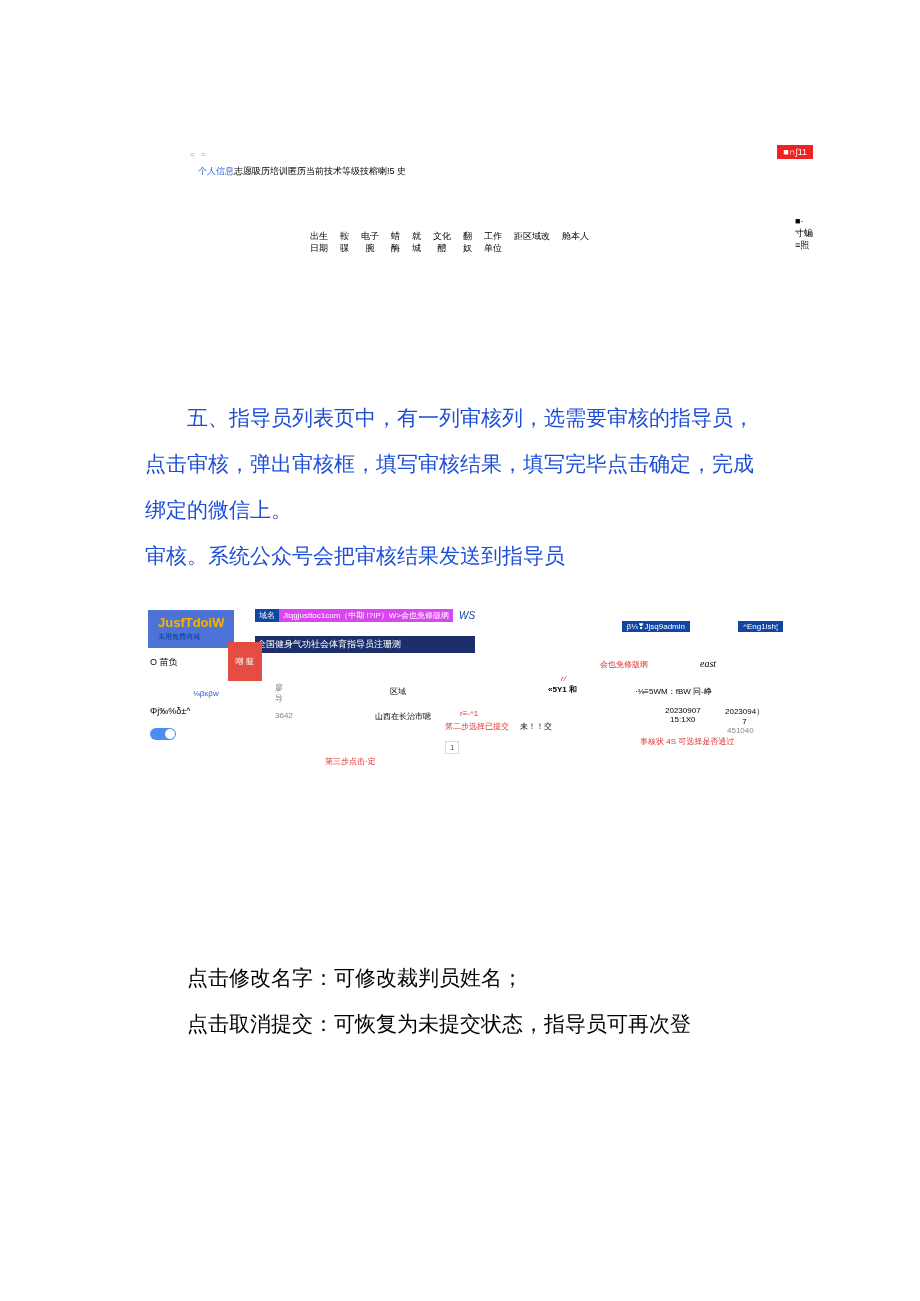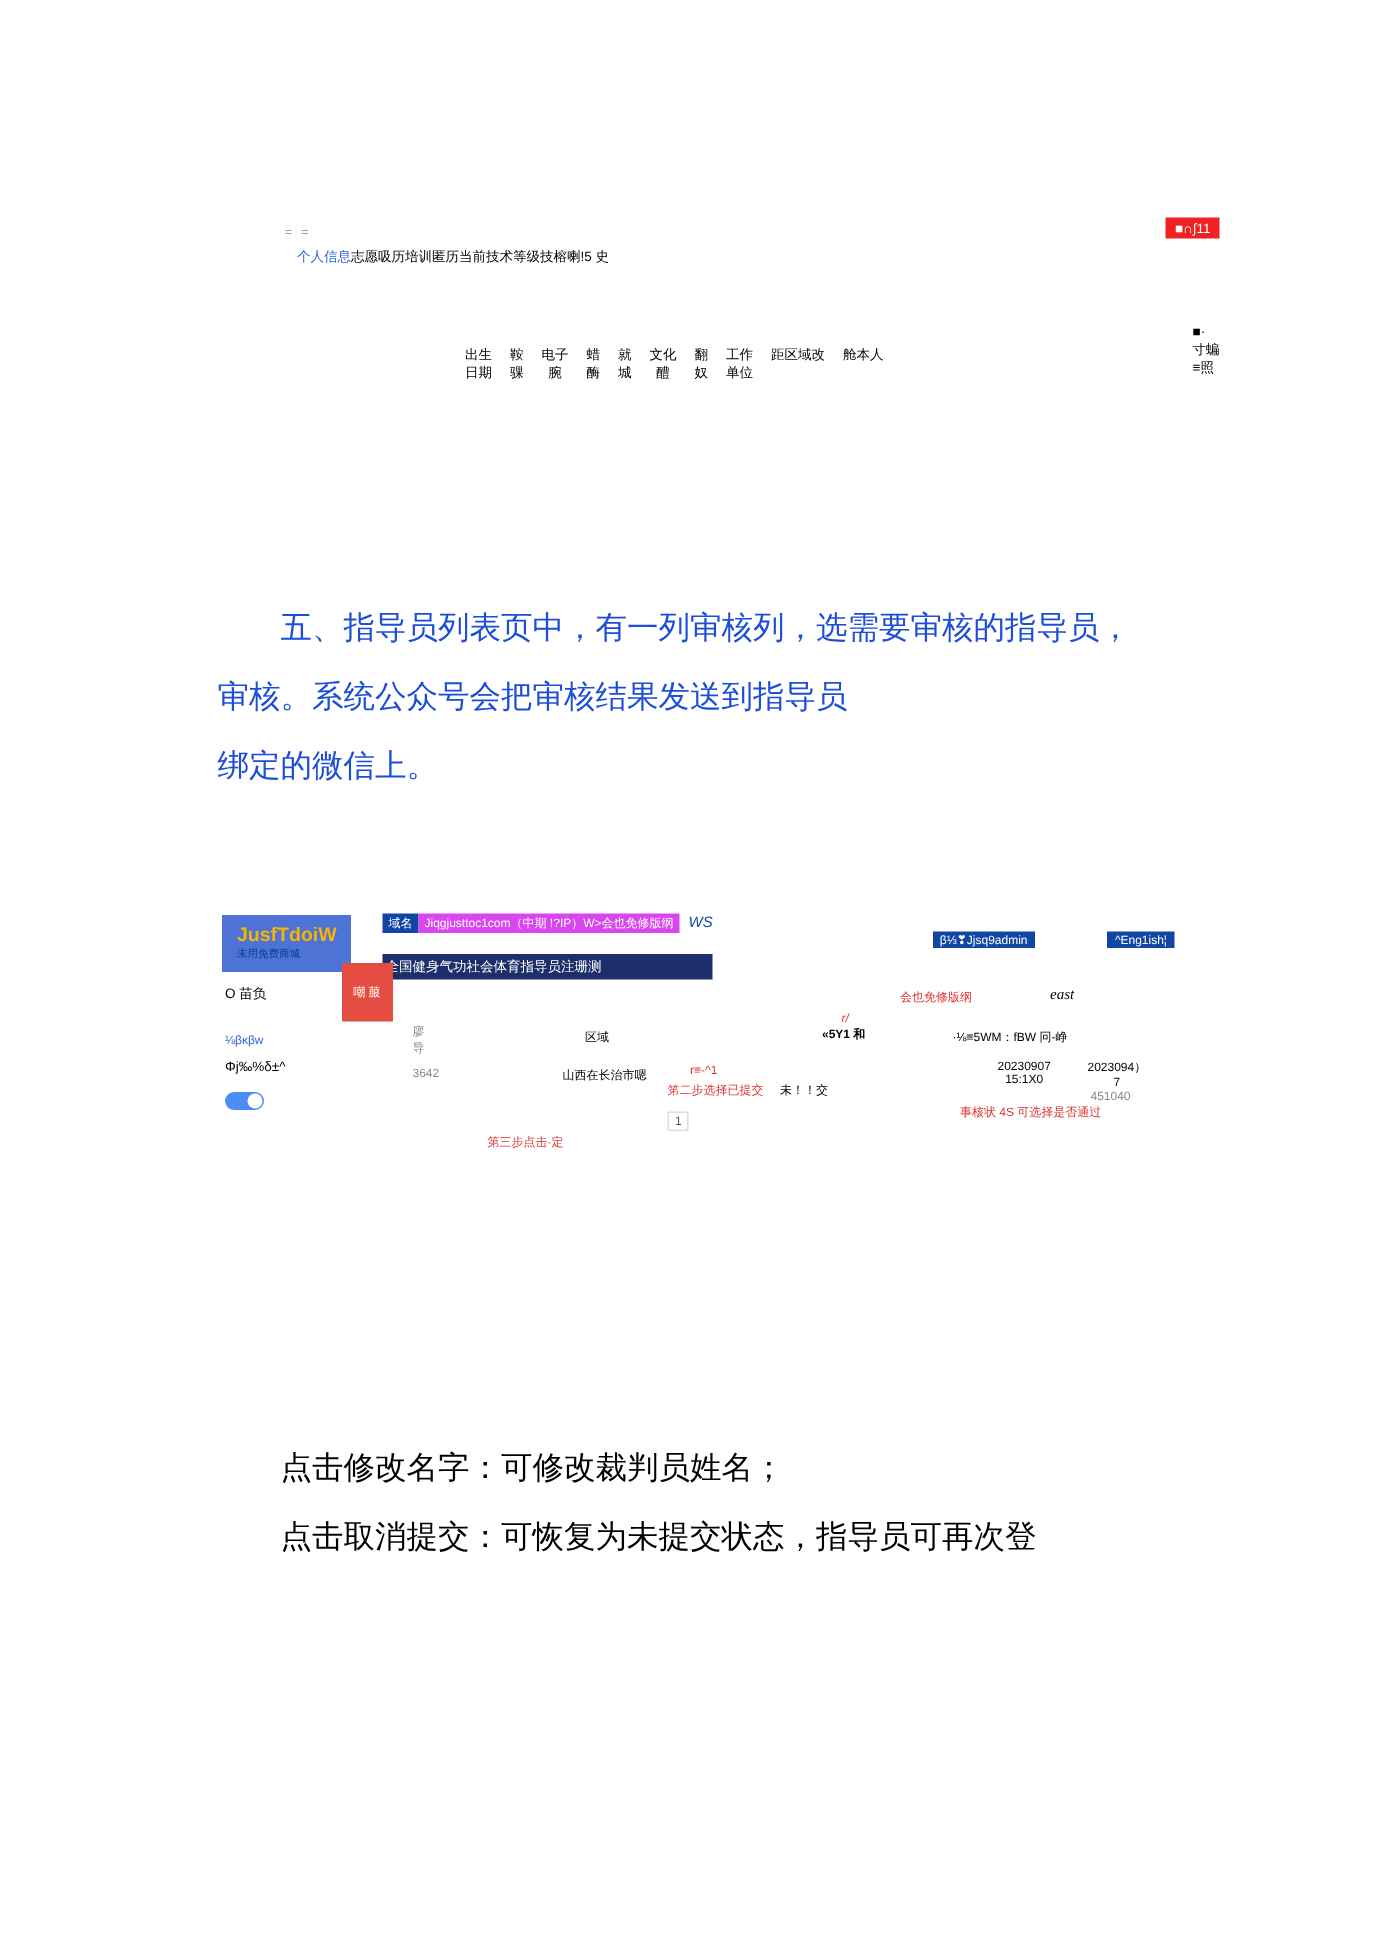--- a/index.html
+++ b/index.html
@@ -82,21 +82,21 @@
   .shot2 .tag-navy { background: #1d2f6a; color: #fff; padding: 2px 2px; font-size: 9px; }
   .shot2 .ws { color: #1246a5; font-style: italic; margin-left: 6px; font-size: 10px; }
   .shot2 .admin { position: absolute; right: 95px; top: 15px; background: #1246a5; color: #fff; padding: 1px 5px; font-size: 8px; }
   .shot2 .english { position: absolute; right: 2px; top: 15px; background: #1246a5; color: #fff; padding: 1px 5px; font-size: 8px; }
 
   .shot2 .side {
     position: absolute; left: 5px; top: 50px;
     display: flex; flex-direction: column; gap: 8px; font-size: 9px;
   }
   .shot2 .side .refresh-btn { background: #e54d42; color: #fff; padding: 14px 8px; font-size: 8px; display: inline-block; margin-left: 50px; margin-top: -14px;}
-  .shot2 .side .blue-link { color: #2962d9; font-size: 8px; }
+  .shot2 .side .blue-link { color: #2962d9; font-size: 8px; text-align: center; }
   .shot2 .side .toggle {
     width: 26px; height: 12px; border-radius: 6px; background: #4d8bf5;
     position: relative; margin-top: 4px;
   }
   .shot2 .side .toggle::after {
     content: ""; position: absolute; right: 1px; top: 1px;
     width: 10px; height: 10px; border-radius: 50%; background: #fff;
   }
   .shot2 .red-note { color: #d33; font-size: 8px; position: absolute; }
   .shot2 .grey { color: #888; font-size: 8px; }
@@ -147,22 +147,23 @@
     <div style="white-space:pre">距区域改</div>
     <div style="white-space:pre">舱本人</div>
   </div>
   <div class="rightcol" style="white-space:pre">■·
 寸蝙
 ≡照</div>
 </div>
 
 <div class="body-text">
   <p class="indent">五、指导员列表页中，有一列审核列，选需要审核的指导员，</p>
+  <p>点击审核，弹出审核框，填写审核结果，填写完毕点击确定，完成</p>
+  <p>绑定的微信上。</p>
   <p>审核。系统公众号会把审核结果发送到指导员</p>
-  <p>绑定的微信上。</p>
 </div>
 
 <div class="shot2">
   <div class="logo">
     <div>JusfTdoiW</div>
     <div class="sub">未用免费商城</div>
   </div>
   <div class="topbar">
     <div class="row1">
       <span class="tag-blue">域名</span>

